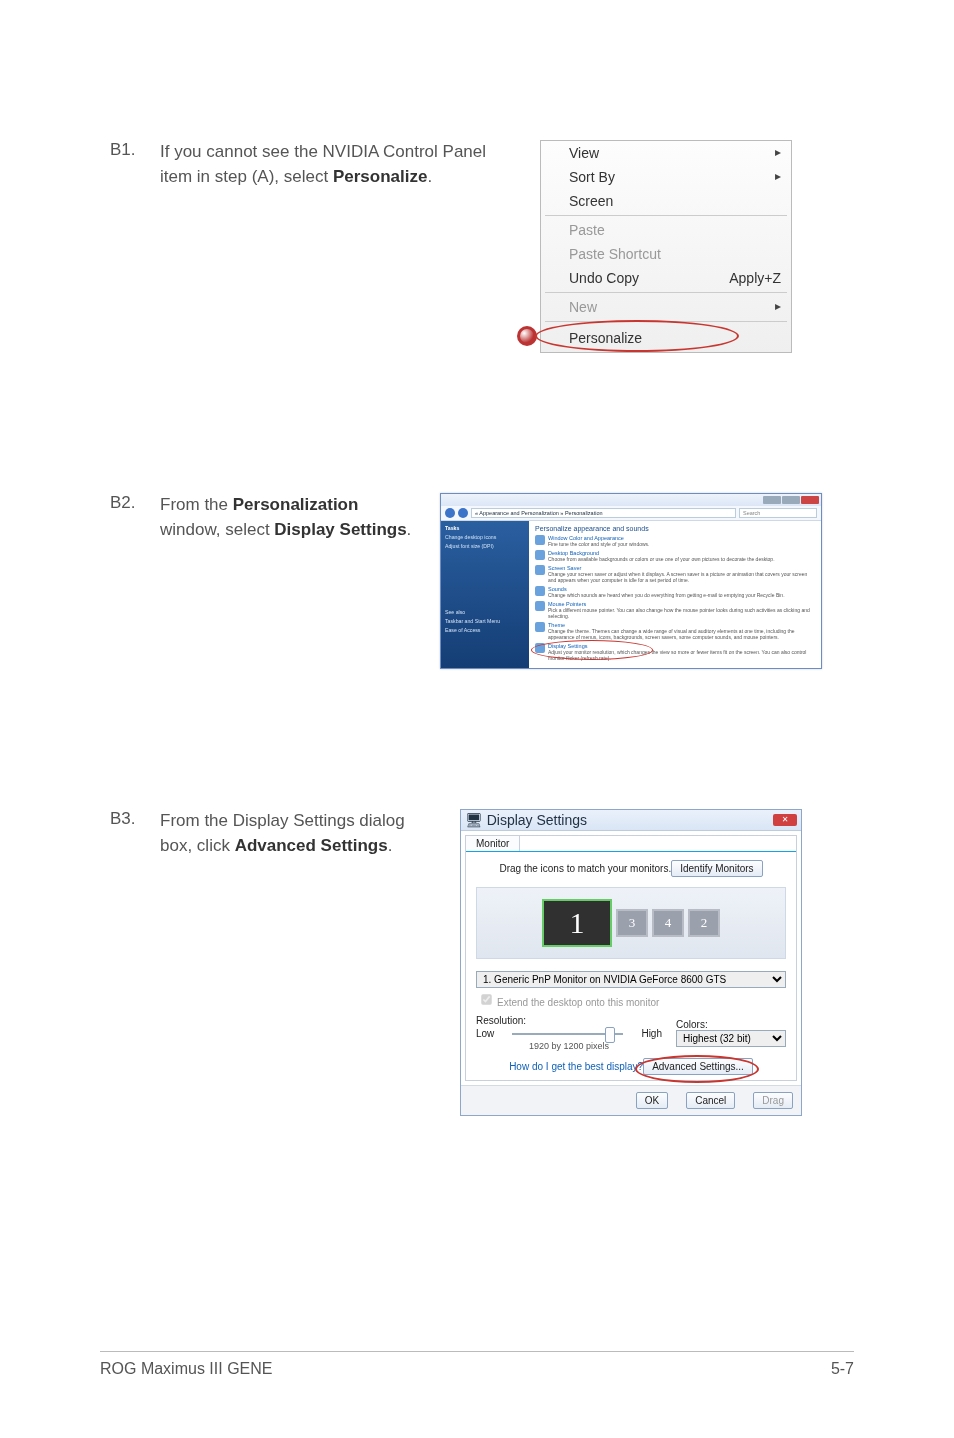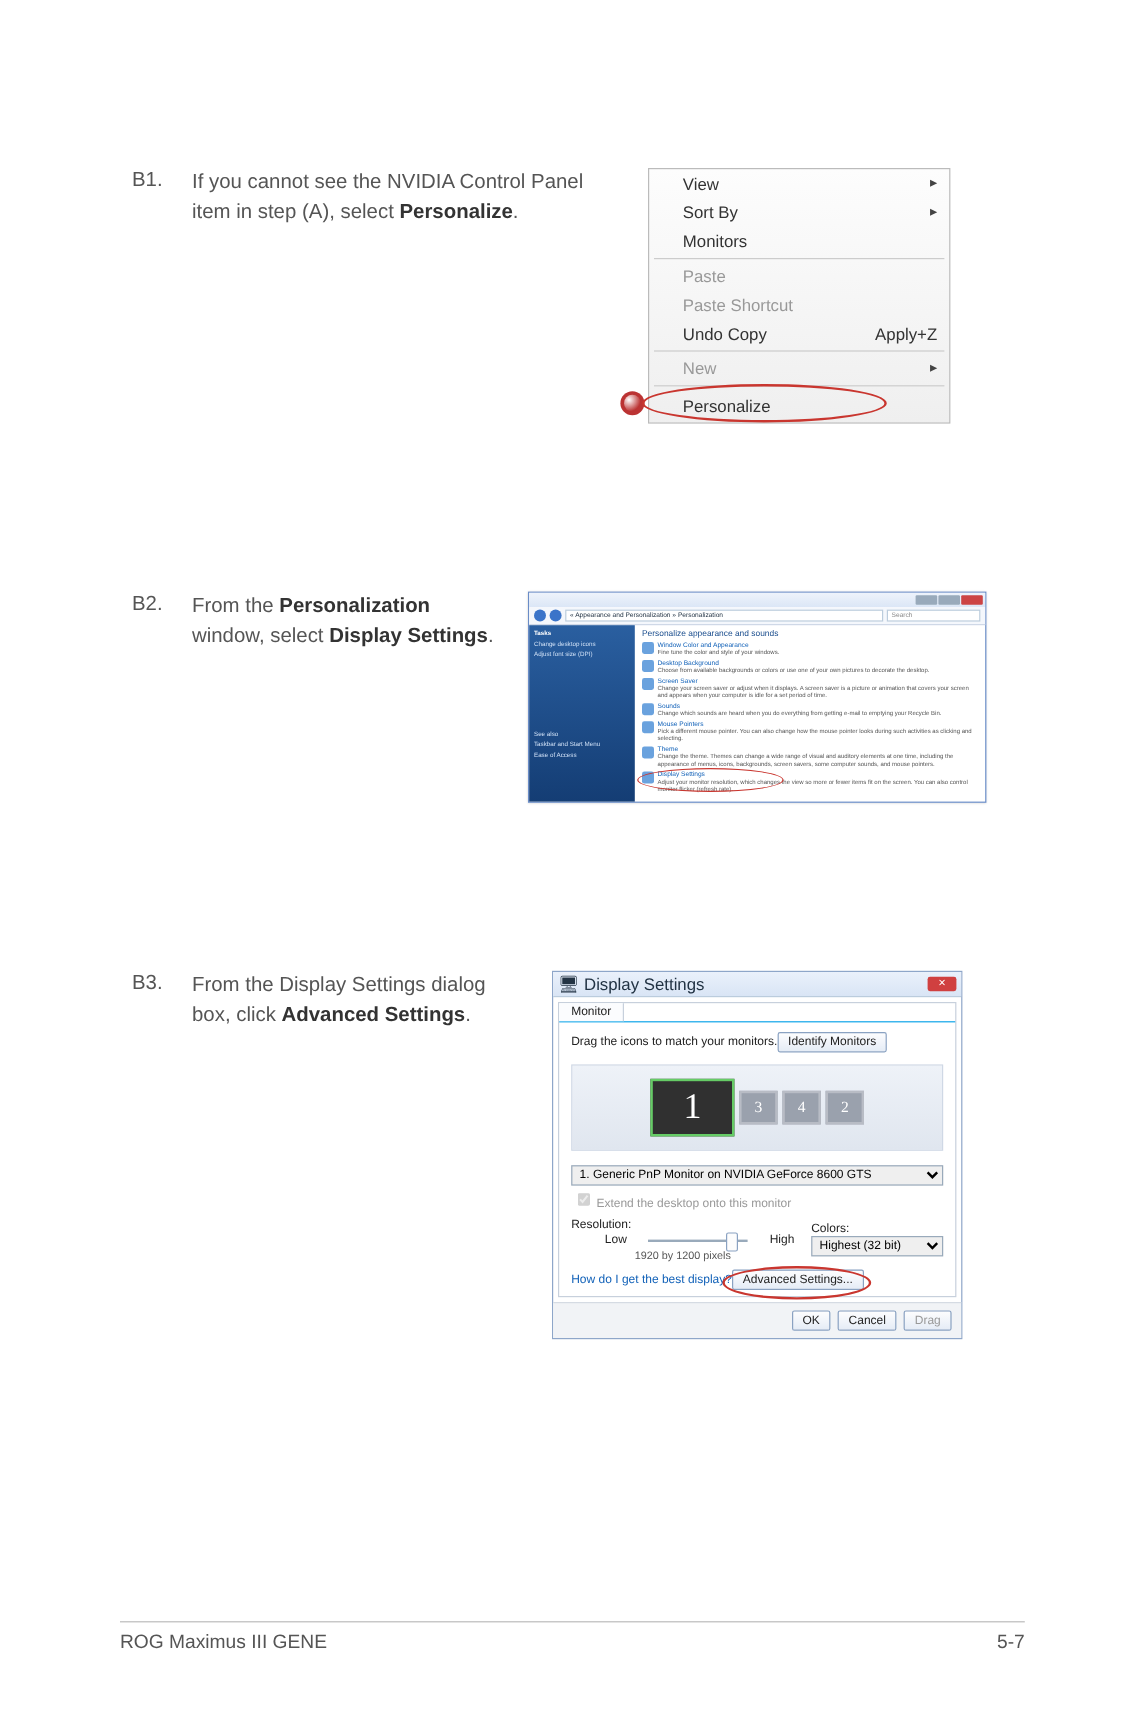--- a/index.html
+++ b/index.html
@@ -112,47 +112,47 @@
     display:flex; align-items:center; justify-content:space-between;
     padding:2px 4px; background:linear-gradient(#eaf1fb,#d9e5f5);
     border-bottom:1px solid #bcd;
   }
   .dlg .dh .t{ color:#234; font-size:14px;}
   .dlg .dh .x{ width:24px;height:12px;background:#d04040;border-radius:2px;color:#fff;font-size:8px;text-align:center;line-height:12px;}
   .dlg .tab{ border:1px solid #c7d0dc; margin:4px; background:#fff; font-size:10px;}
   .dlg .tabh{ display:flex; border-bottom:1px solid #0ea5e9;}
   .dlg .tabh span{ padding:2px 10px; border-right:1px solid #c7d0dc; background:#fbfcfe;}
   .dlg .tabbody{ padding:8px 10px;}
-  .dlg .row{ display:flex; justify-content:flex-start; align-items:center;}
+  .dlg .row{ display:flex; justify-content:center; align-items:center;}
   .dlg .btn{
     border:1px solid #8aa2c2; background:linear-gradient(#fdfdfe,#e5ecf6);
     padding:2px 8px; font-size:10px; border-radius:2px;
   }
   .monitors{
     margin:10px auto 12px; height:70px; background:linear-gradient(#eef2f8,#e0e6ef);
     border:1px solid #cfd8e5; display:flex; align-items:center; justify-content:center; gap:4px;
   }
   .mon{
     background:#303030; color:#fff; display:flex; align-items:center; justify-content:center;
     border:2px solid #8a8; font-family:serif;
   }
   .mon.m1{ width:66px;height:44px;font-size:30px;border-color:#6c6;}
   .mon.sm{ width:28px;height:24px;font-size:13px;background:#9aa1ad;border-color:#b8bcc5;}
   .dlg select{ width:100%; font-size:10px; border:1px solid #9ab; padding:1px 2px;}
   .cb{ color:#999; margin:2px 0;}
   .cb input{ margin-right:4px; transform:scale(.8);}
-  .slider{ display:flex; align-items:center; gap:18px; margin-top:2px;margin-left:28px;}
+  .slider{ display:flex; align-items:center; gap:18px; margin-top:2px;}
   .track{ flex:1; height:2px; background:#9ab; position:relative;}
   .thumb{ position:absolute; right:8px; top:-6px; width:8px;height:14px;background:#fdfdfd;border:1px solid #8aa2c2;border-radius:2px;}
   .small{ font-size:9px; color:#555; text-align:center; margin-top:2px;}
   .link{ color:#1161b8; font-size:10px;}
   .adv{ position:relative; }
   .adv-ellipse{ position:absolute; left:-8px; top:-6px; width:120px; height:24px; border:2px solid #c9362f; border-radius:50%;}
   .dlg .footer{
-    display:flex; justify-content:flex-end; gap:6px;
+    display:flex; justify-content:flex-end; gap:18px;
     padding:6px 8px; background:#f1f3f6; border-top:1px solid #d5dbe3;
   }
   
   .footerbar{
     position:absolute; left:100px; right:100px; bottom:60px;
     border-top:1px solid #bbb; padding-top:8px;
     display:flex; justify-content:space-between;
     font-size:16px; color:#555;
   }
 </style>
@@ -170,21 +170,21 @@
       <div class="ctx">
         <div class="item">
             <span>View</span>
             <span class="arrow">▸</span>
           </div>
         <div class="item">
             <span>Sort By</span>
             <span class="arrow">▸</span>
           </div>
         <div class="item">
-            <span>Monitors</span>
+            <span>Screen</span>
           </div>
         <div class="sep"></div>
         <div class="item disabled">
             <span>Paste</span>
           </div>
         <div class="item disabled">
             <span>Paste Shortcut</span>
           </div>
         <div class="item">
             <span>Undo Copy</span>

